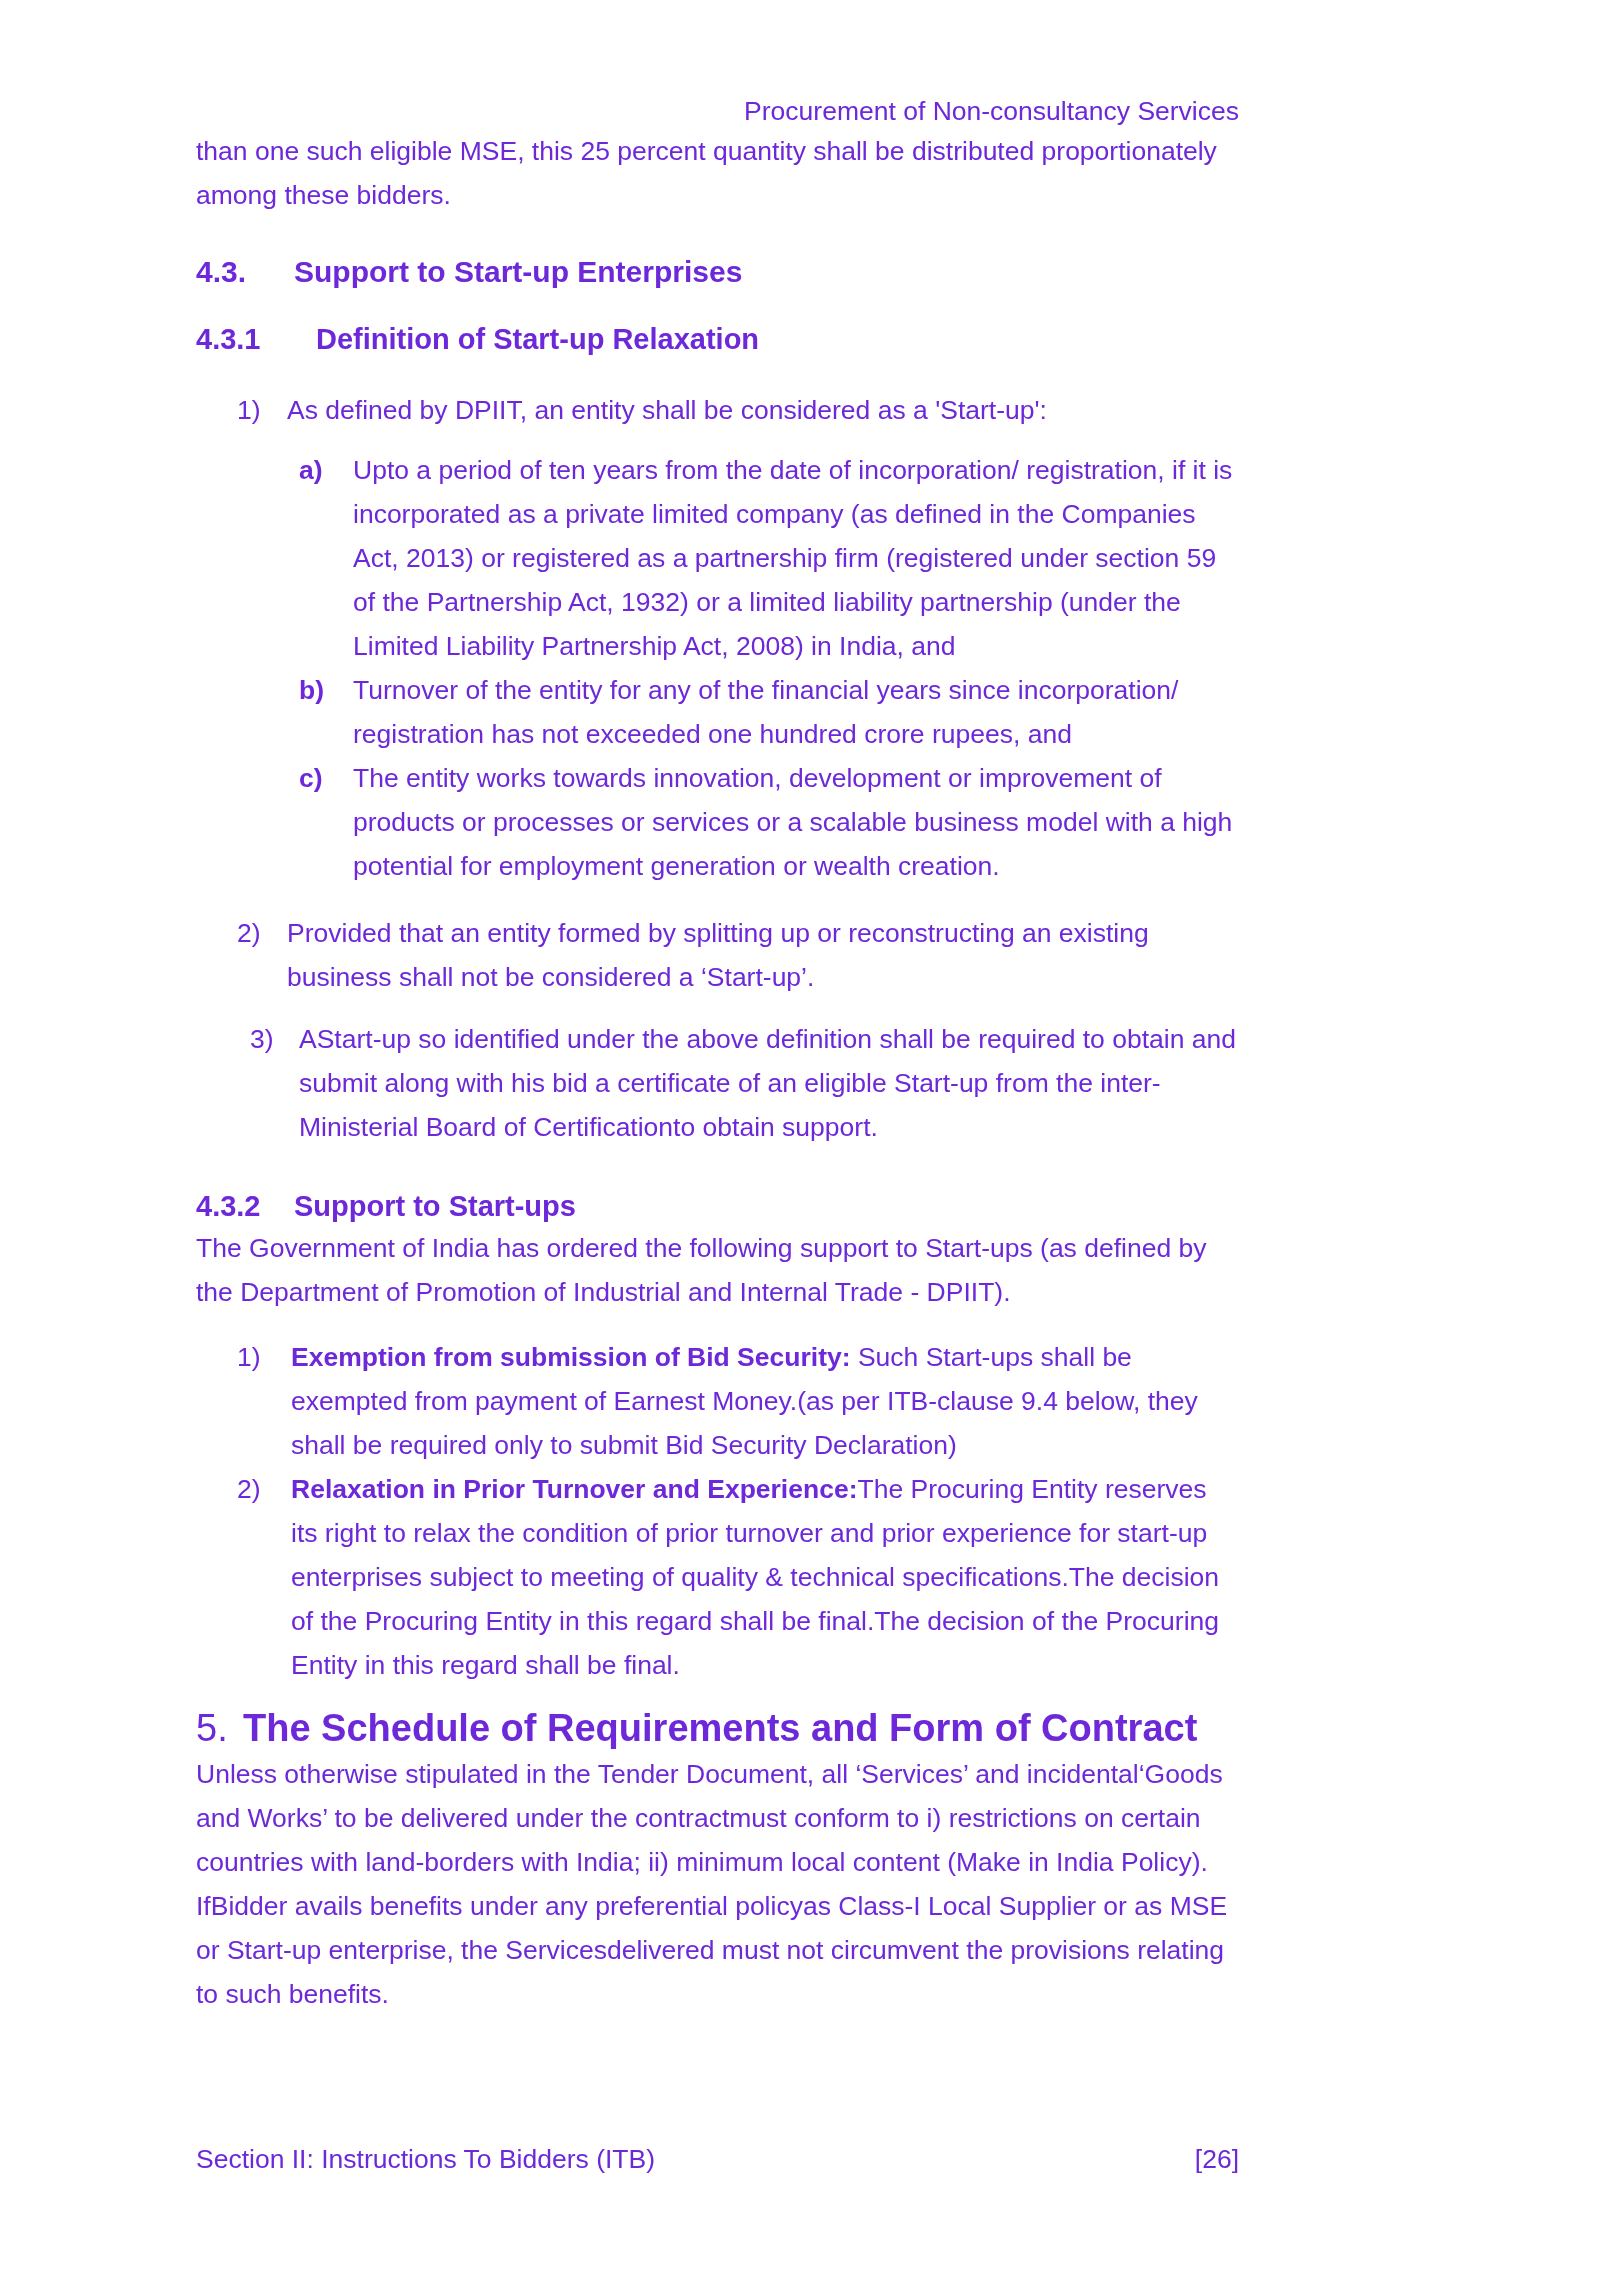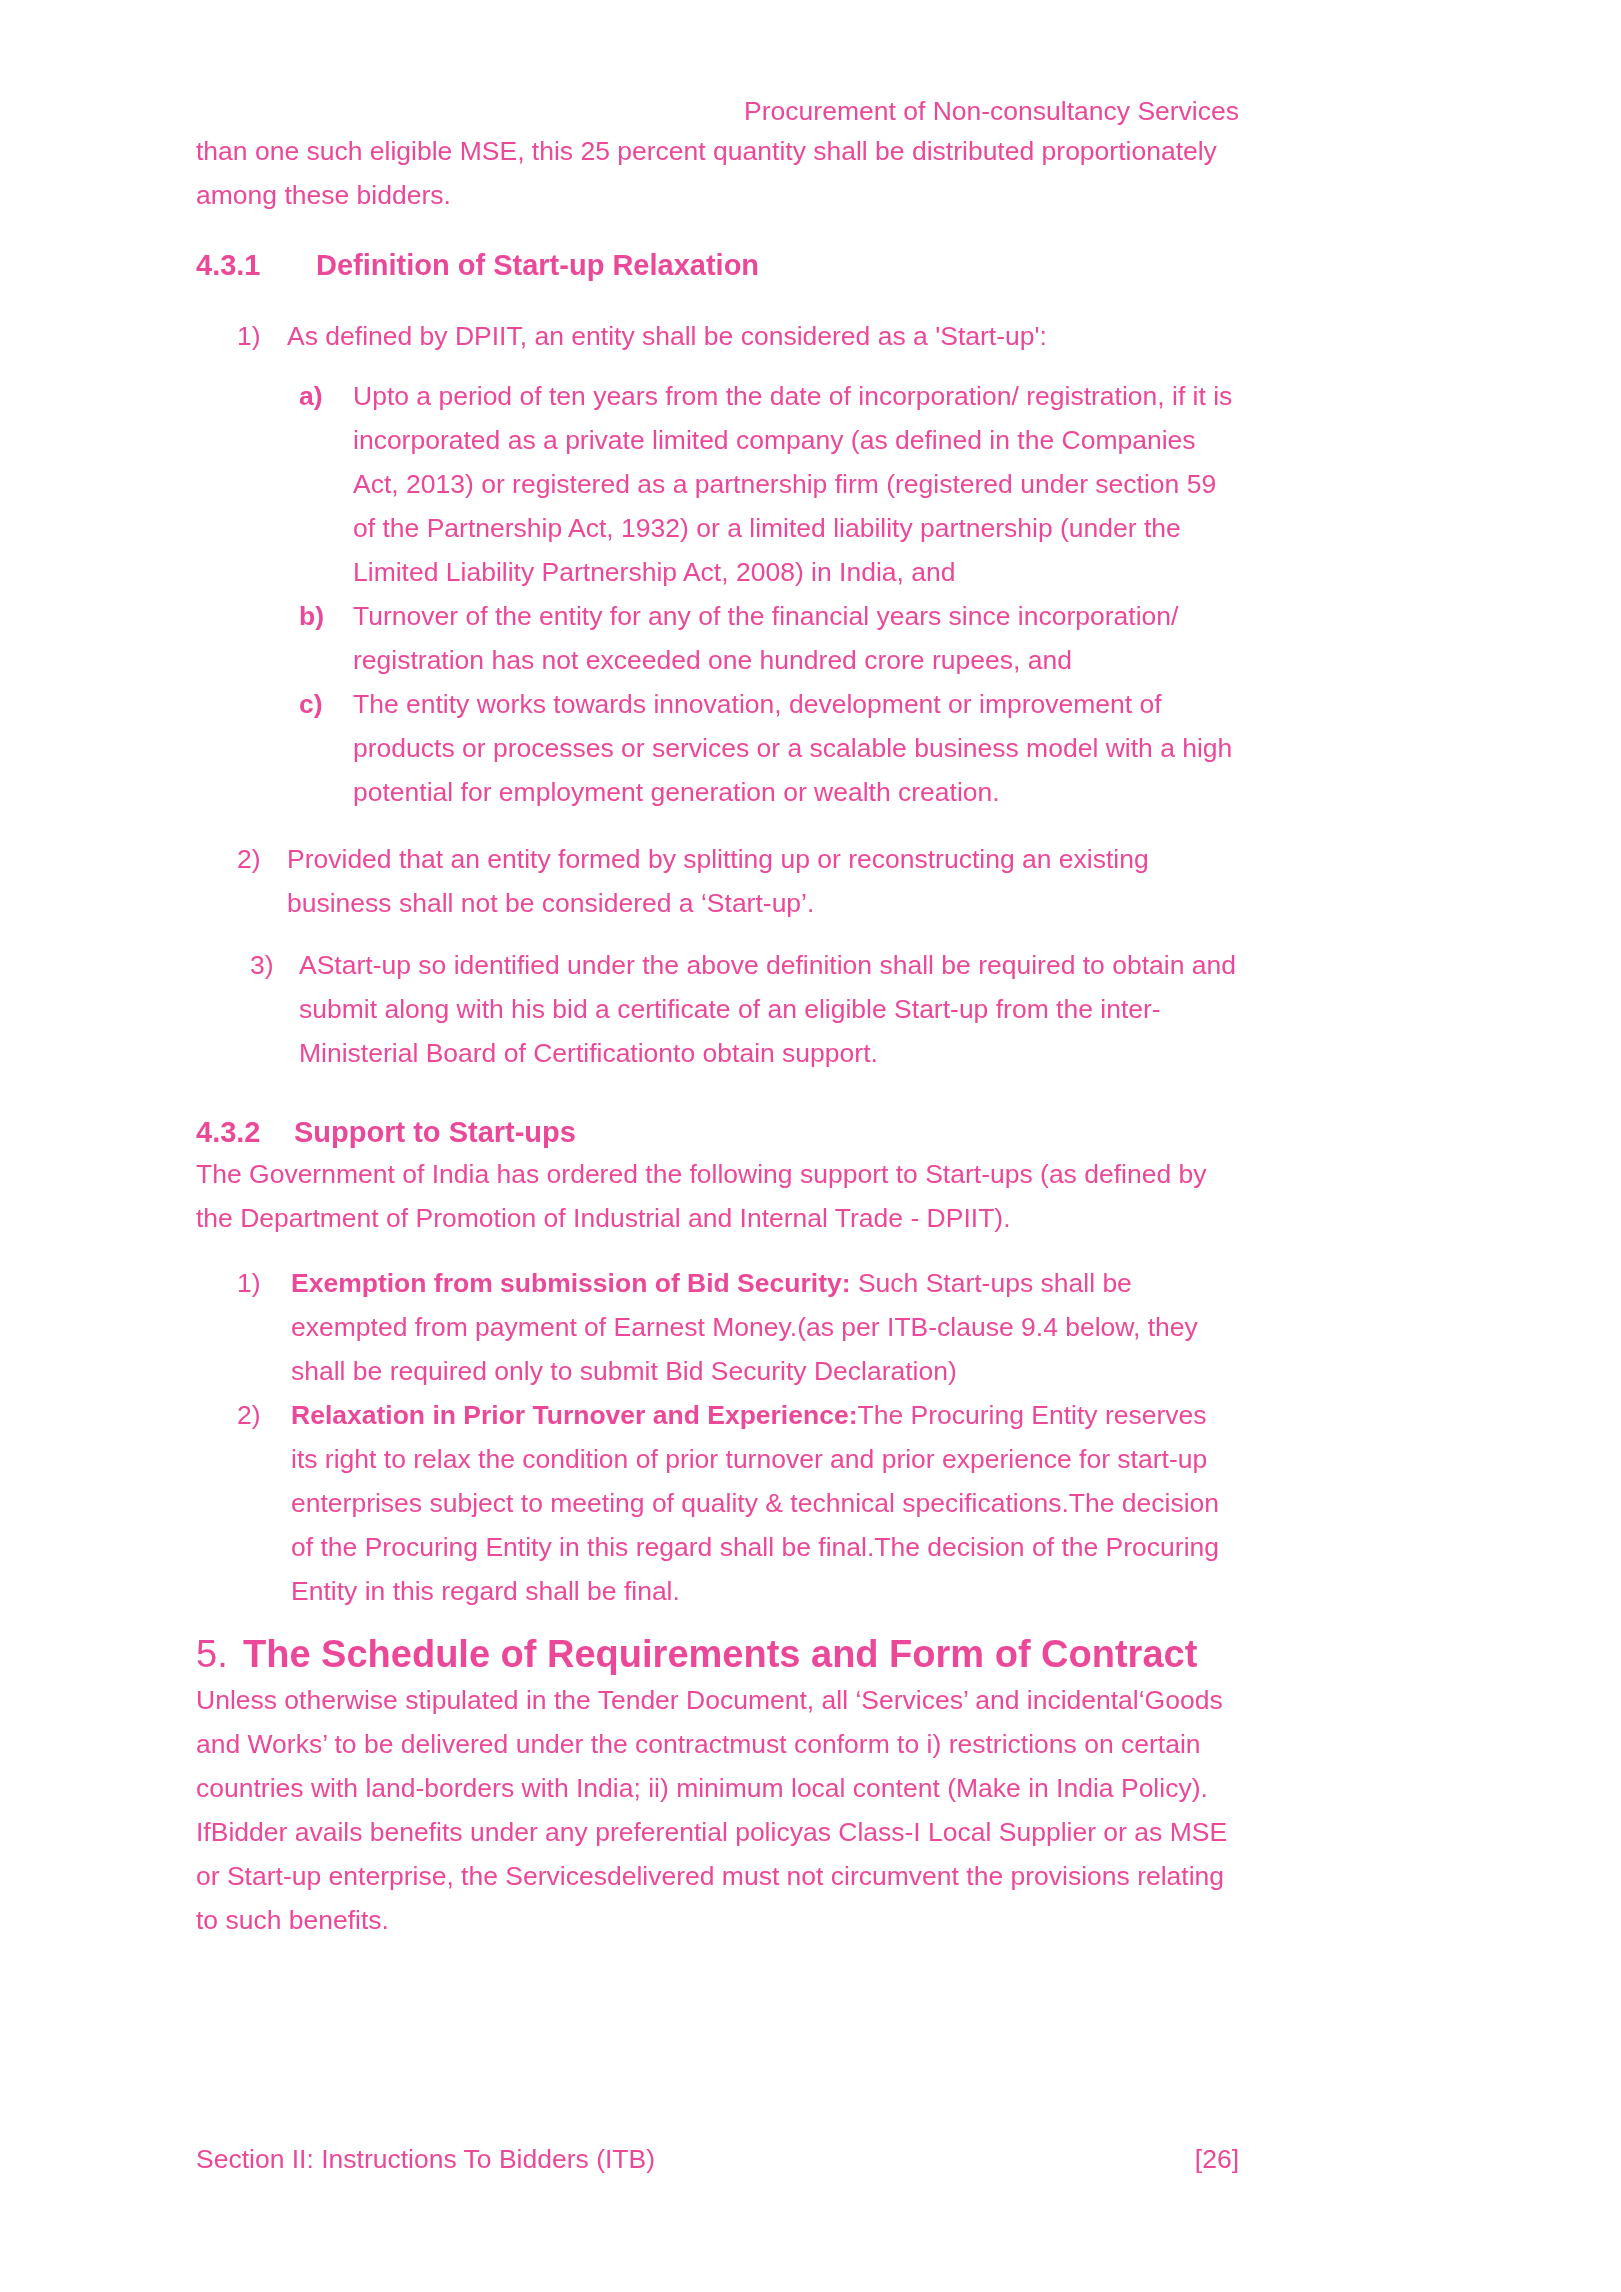--- a/index.html
+++ b/index.html
@@ -1,20 +1,20 @@
 <!DOCTYPE html>
 <html><head>
 <meta charset="utf-8">
 <style>
   html,body{margin:0;padding:0;background:#ffffff;}
   .page{
     position:relative;
     width:1421px;height:2293px;
     background:#ffffff;
-    color:#ec4899;
+    color:#6d28d9;
     font-family:"Liberation Sans",sans-serif;
     box-sizing:border-box;
     padding:0 182px 0 196px;
     overflow:hidden;
   }
   .hdr{
     padding-top:94px;
     text-align:right;
     font-size:26.5px;
     line-height:35px;
@@ -60,20 +60,24 @@
 <body>
 
 <div class="page">
 
   <div class="hdr">
     <span>Procurement of Non-consultancy Services</span>
   </div>
 
   <p class="para body-text intro">than one such eligible MSE, this 25 percent quantity shall be distributed proportionately among these bidders.</p>
 
+  <div class="heading h2 h2-43">
+    <span class="hnum">4.3.</span>
+    <span class="htitle">Support to Start-up Enterprises</span>
+  </div>
 
   <div class="heading h3 h3-431">
     <span class="hnum">4.3.1</span>
     <span class="htitle">Definition of Start-up Relaxation</span>
   </div>
 
   <div class="li l1 body-text mt-item1">
     <span class="marker">1)</span>
     <div class="li-text">As defined by DPIIT, an entity shall be considered as a 'Start-up':</div>
   </div>

